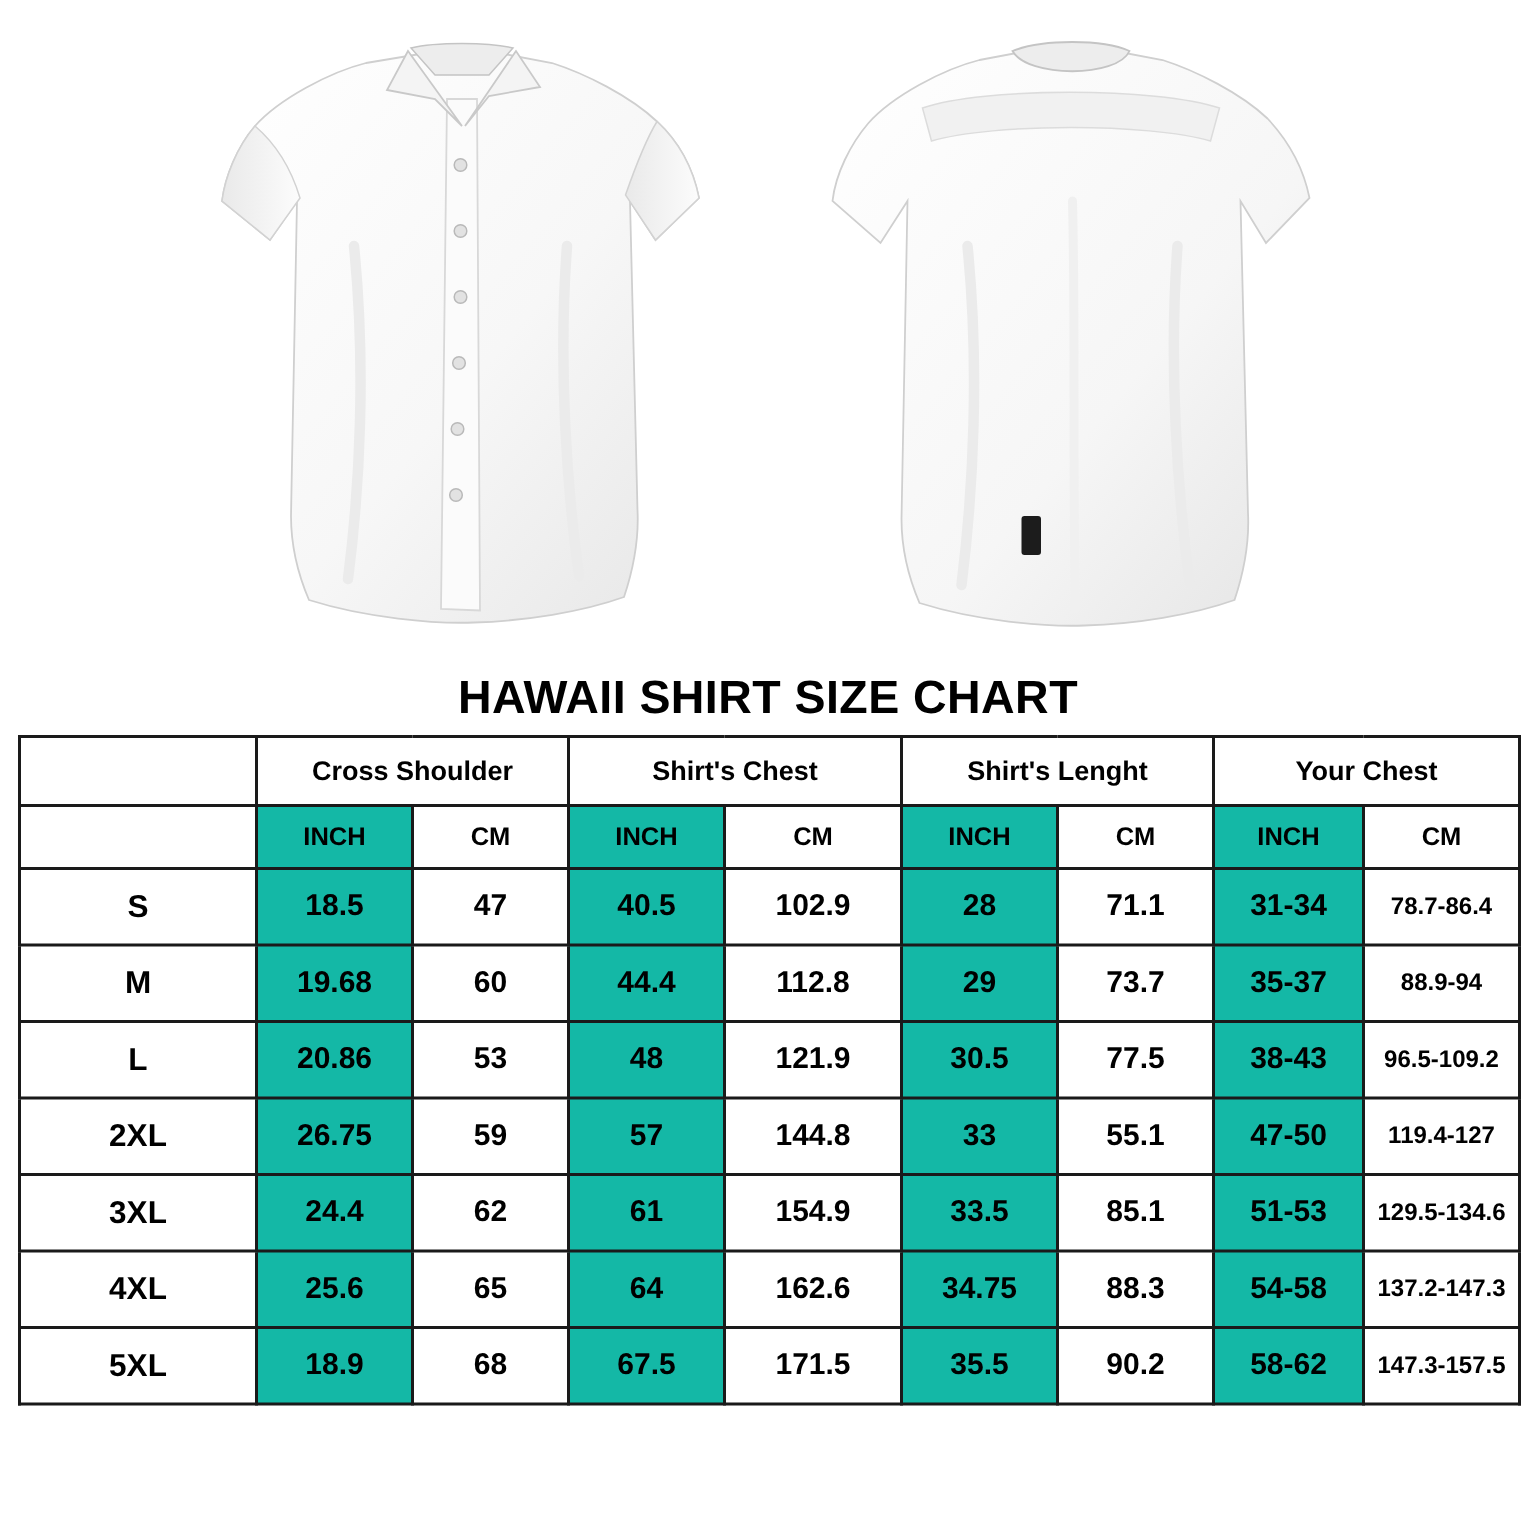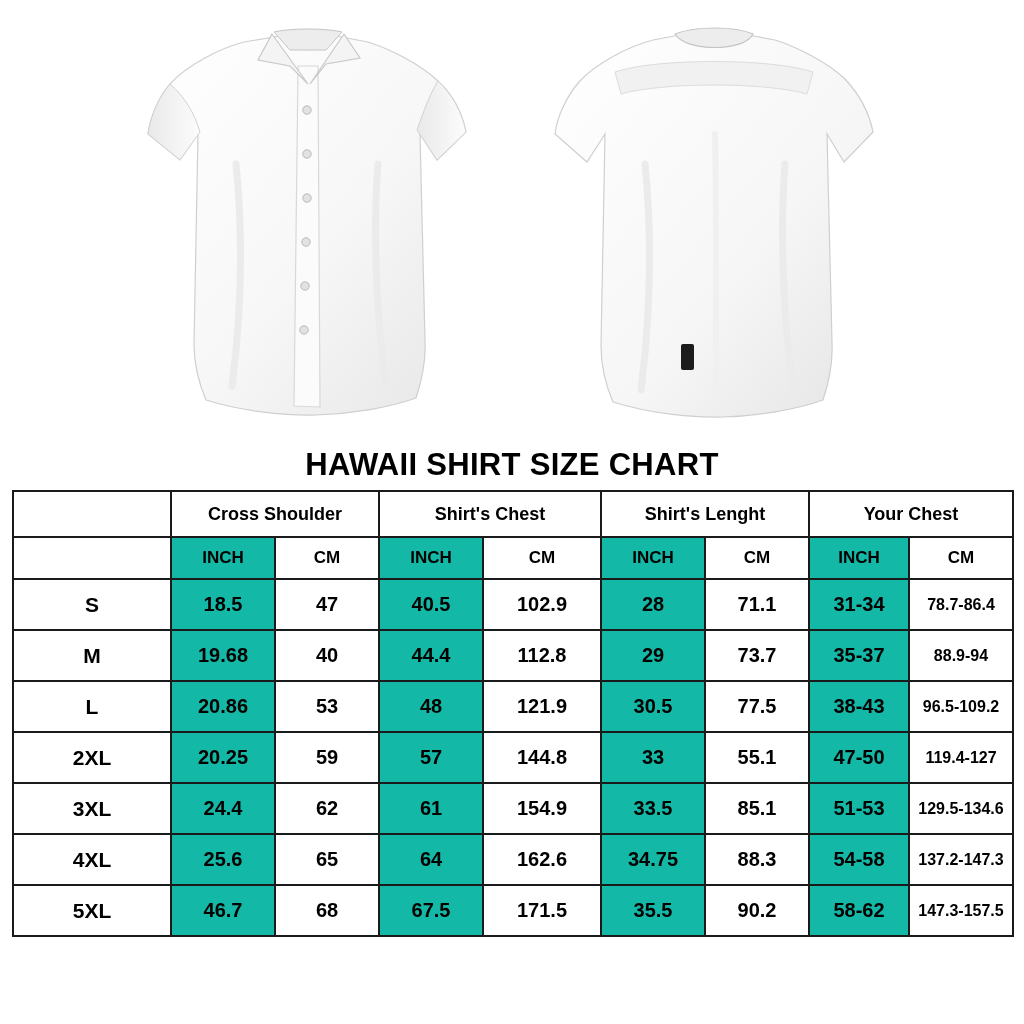--- a/index.html
+++ b/index.html
@@ -204,42 +204,42 @@
           <td class="hl">40.5</td>
           <td>102.9</td>
           <td class="hl">28</td>
           <td>71.1</td>
           <td class="hl">31-34</td>
           <td class="cm-small">78.7-86.4</td>
         </tr>
         <tr>
           <td class="size-cell">M</td>
           <td class="hl">19.68</td>
-          <td>40</td>
+          <td>60</td>
           <td class="hl">44.4</td>
           <td>112.8</td>
           <td class="hl">29</td>
           <td>73.7</td>
           <td class="hl">35-37</td>
           <td class="cm-small">88.9-94</td>
         </tr>
         <tr>
           <td class="size-cell">L</td>
           <td class="hl">20.86</td>
           <td>53</td>
           <td class="hl">48</td>
           <td>121.9</td>
           <td class="hl">30.5</td>
           <td>77.5</td>
           <td class="hl">38-43</td>
           <td class="cm-small">96.5-109.2</td>
         </tr>
         <tr>
           <td class="size-cell">2XL</td>
-          <td class="hl">20.25</td>
+          <td class="hl">26.75</td>
           <td>59</td>
           <td class="hl">57</td>
           <td>144.8</td>
           <td class="hl">33</td>
           <td>55.1</td>
           <td class="hl">47-50</td>
           <td class="cm-small">119.4-127</td>
         </tr>
         <tr>
           <td class="size-cell">3XL</td>
@@ -258,21 +258,21 @@
           <td>65</td>
           <td class="hl">64</td>
           <td>162.6</td>
           <td class="hl">34.75</td>
           <td>88.3</td>
           <td class="hl">54-58</td>
           <td class="cm-small">137.2-147.3</td>
         </tr>
         <tr>
           <td class="size-cell">5XL</td>
-          <td class="hl">46.7</td>
+          <td class="hl">18.9</td>
           <td>68</td>
           <td class="hl">67.5</td>
           <td>171.5</td>
           <td class="hl">35.5</td>
           <td>90.2</td>
           <td class="hl">58-62</td>
           <td class="cm-small">147.3-157.5</td>
         </tr>
       </tbody>
     </table>

